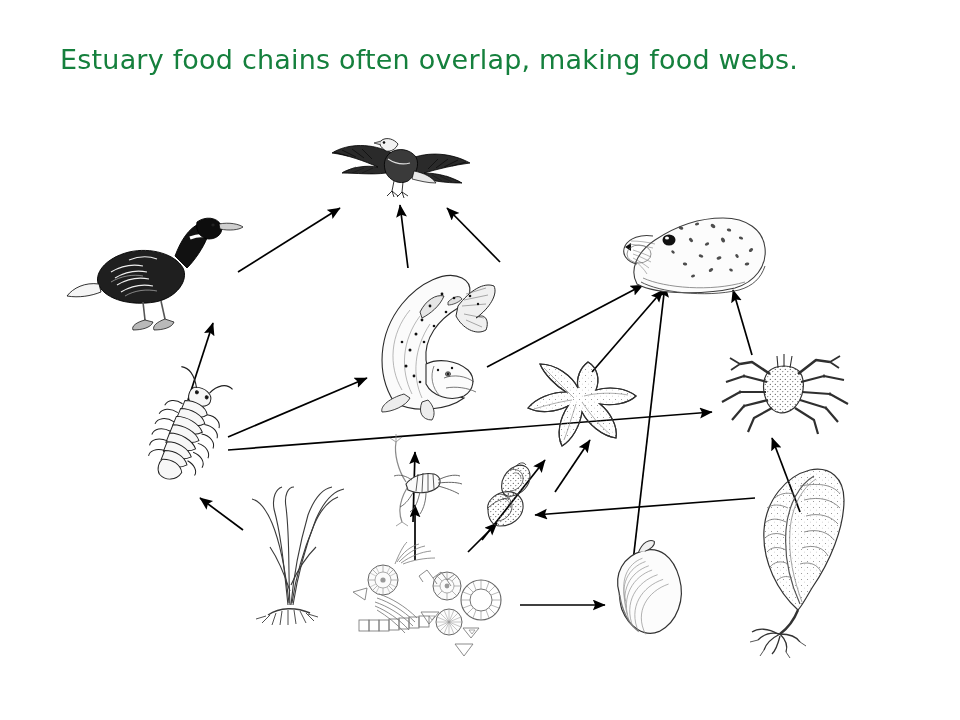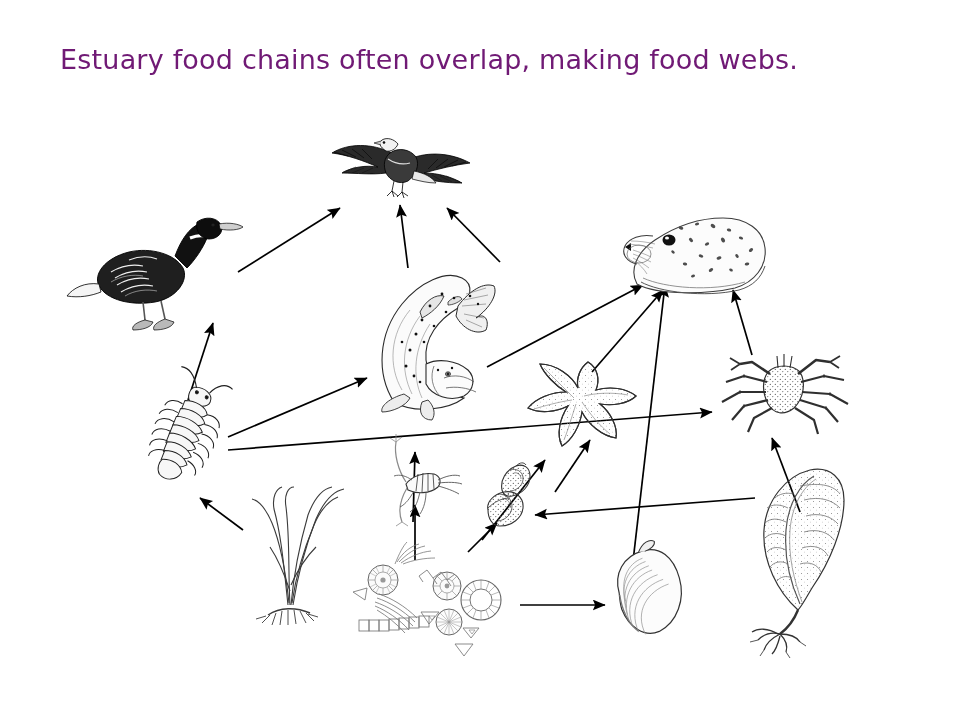--- a/index.html
+++ b/index.html
@@ -14,21 +14,21 @@
   #slide{
     position:absolute;left:0;top:0;width:960px;height:720px;
     background:#ffffff;
   }
   #title{
     position:absolute;
     left:60px; top:44px;
     width:860px;
     font-size:27px;
     font-weight:500;
-    color:#701a75;
+    color:#15803d;
     letter-spacing:0.2px;
     white-space:nowrap;
     font-family:"DejaVu Sans", sans-serif;
   }
   #web{
     position:absolute;left:0;top:0;width:960px;height:720px;
   }
   svg{display:block;overflow:visible;}
 </style>
 </head>

